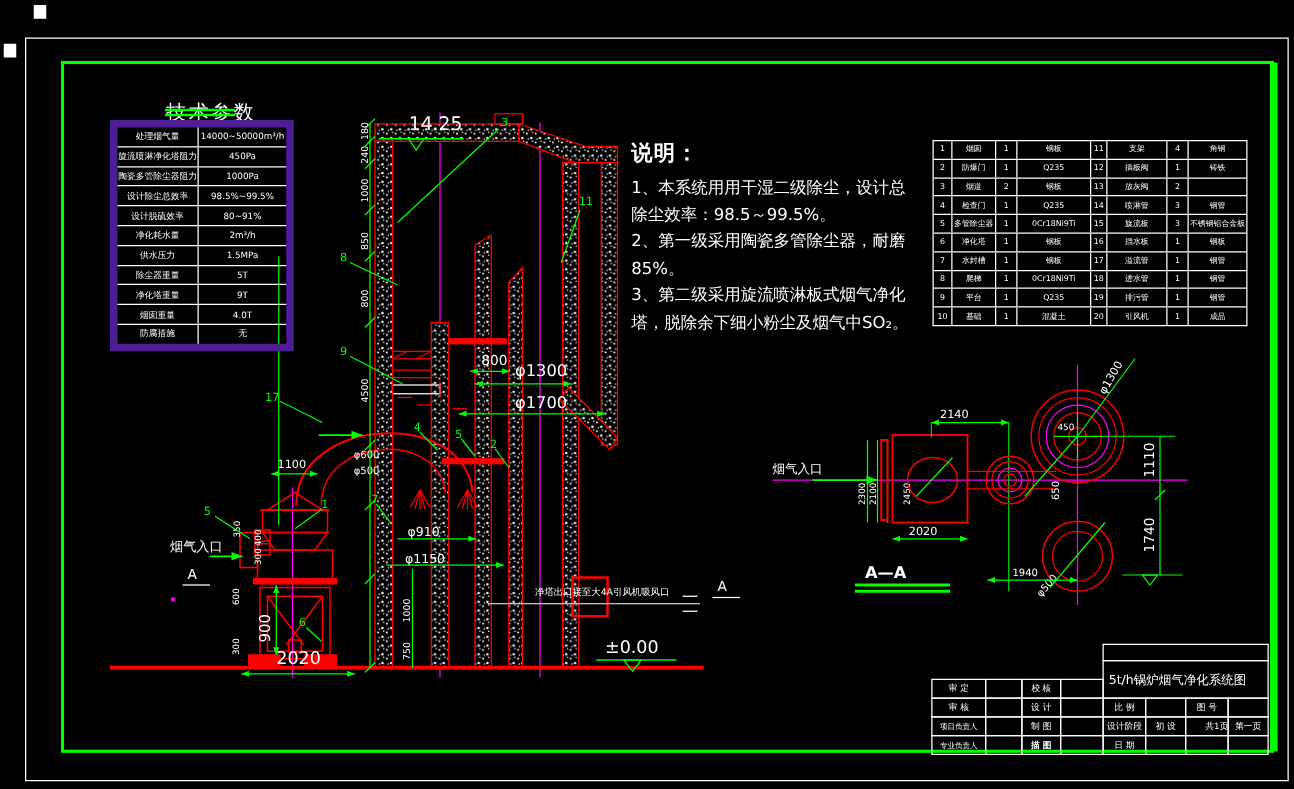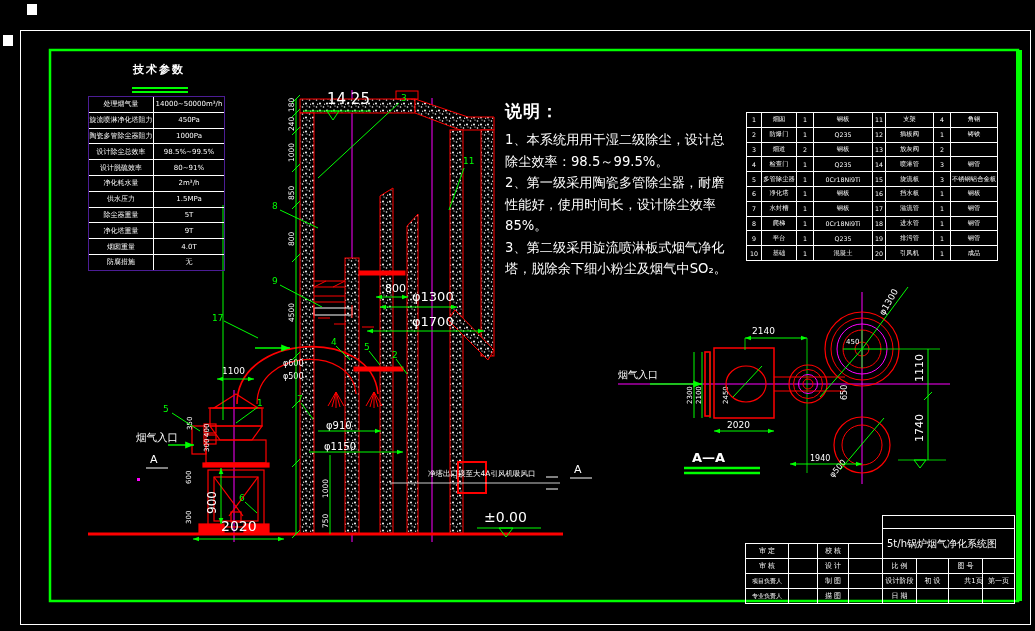--- a/index.html
+++ b/index.html
@@ -1,29 +1,29 @@
 <!DOCTYPE html>
 <html><head>
 <meta charset="utf-8">
 <style>
   html,body{margin:0;padding:0;background:#000;}
   #page{position:relative;width:1035px;height:631px;background:#000;overflow:hidden;
         font-family:"DejaVu Sans","Liberation Sans",sans-serif;color:#fff;}
   .abs{position:absolute;}
   svg{position:absolute;left:0;top:0;}
   
-  #tech-title{left:133px;top:62px;font-size:11px;font-weight:bold;letter-spacing:2px;}
+  #tech-title{left:133px;top:80px;font-size:16px;font-weight:normal;letter-spacing:2px;}
   .gline{position:absolute;background:#00ff00;height:2px;}
-  #tech-table{left:88px;top:96px;width:135px;border:1px solid #4c1d95;font-size:7px;}
+  #tech-table{left:88px;top:96px;width:135px;border:6px solid #4c1d95;font-size:7px;}
   #tech-table .trow{display:flex;height:14.8px;border-bottom:1px solid #fff;align-items:center;}
   #tech-table .trow:last-child{border-bottom:none;}
   #tech-table .tl{width:64px;border-right:1px solid #fff;height:100%;display:flex;align-items:center;justify-content:center;overflow:hidden;white-space:nowrap;}
   #tech-table .tv{flex:1;display:flex;align-items:center;justify-content:center;overflow:hidden;white-space:nowrap;}
   
-  #notes{left:505px;top:100px;width:230px;}
+  #notes{left:505px;top:111px;width:230px;}
   #notes .ntitle{font-size:17px;font-weight:bold;margin-bottom:6px;letter-spacing:1px;}
   #notes .nline{font-size:13.2px;line-height:21.5px;white-space:nowrap;}
   
   #parts{left:746px;top:112px;width:250px;border:1px solid #fff;font-size:6.3px;}
   #parts .prow{display:flex;height:13.8px;border-bottom:1px solid #fff;}
   #parts .prow:last-child{border-bottom:none;}
   #parts .pc{border-right:1px solid #fff;height:100%;display:flex;align-items:center;justify-content:center;overflow:hidden;white-space:nowrap;}
   #parts .c0{width:14px}.c1{width:34px}.c2{width:16px}.c3{width:58px}
   .c4{width:12px}.c5{width:47px}.c6{width:16px}.c7{flex:1;border-right:none!important;}
   
@@ -369,21 +369,20 @@
         <div class="tl">防腐措施</div>
         <div class="tv">无</div>
       </div>
 </div>
 
 <div class="abs" id="notes">
   <div class="ntitle">说明：</div>
   <div class="nline">1、本系统用用干湿二级除尘，设计总</div>
   <div class="nline">除尘效率：98.5～99.5%。</div>
   <div class="nline">2、第一级采用陶瓷多管除尘器，耐磨</div>
-  <div class="nline">性能好，使用时间长，设计除尘效率</div>
   <div class="nline">85%。</div>
   <div class="nline">3、第二级采用旋流喷淋板式烟气净化</div>
   <div class="nline">塔，脱除余下细小粉尘及烟气中SO₂。</div>
 </div>
 
 <div class="abs" id="parts">
   <div class="prow">
         <div class="pc c0">1</div>
         <div class="pc c1">烟囱</div>
         <div class="pc c2">1</div>
@@ -509,17 +508,17 @@
   <div class="tb-cell" style="left:0;top:43px;width:44px;height:16px;">审 核</div>
   <div class="tb-cell" style="left:43px;top:43px;width:30px;height:16px;"></div>
   <div class="tb-cell" style="left:72px;top:43px;width:32px;height:16px;">设 计</div>
   <div class="tb-cell" style="left:103px;top:43px;width:35px;height:16px;"></div>
   <div class="tb-cell" style="left:0;top:58px;width:44px;height:16px;font-size:6px;">项目负责人</div>
   <div class="tb-cell" style="left:43px;top:58px;width:30px;height:16px;"></div>
   <div class="tb-cell" style="left:72px;top:58px;width:32px;height:16px;">制 图</div>
   <div class="tb-cell" style="left:103px;top:58px;width:35px;height:16px;"></div>
   <div class="tb-cell" style="left:0;top:73px;width:44px;height:16px;font-size:6px;">专业负责人</div>
   <div class="tb-cell" style="left:43px;top:73px;width:30px;height:16px;"></div>
-  <div class="tb-cell" style="left:72px;top:73px;width:32px;height:16px;">描 图</div>
+  <div class="tb-cell" style="left:72px;top:73px;width:32px;height:16px;font-weight:bold;">描 图</div>
   <div class="tb-cell" style="left:103px;top:73px;width:35px;height:16px;"></div>
 </div>
 
 </div>
 
 </body></html>

